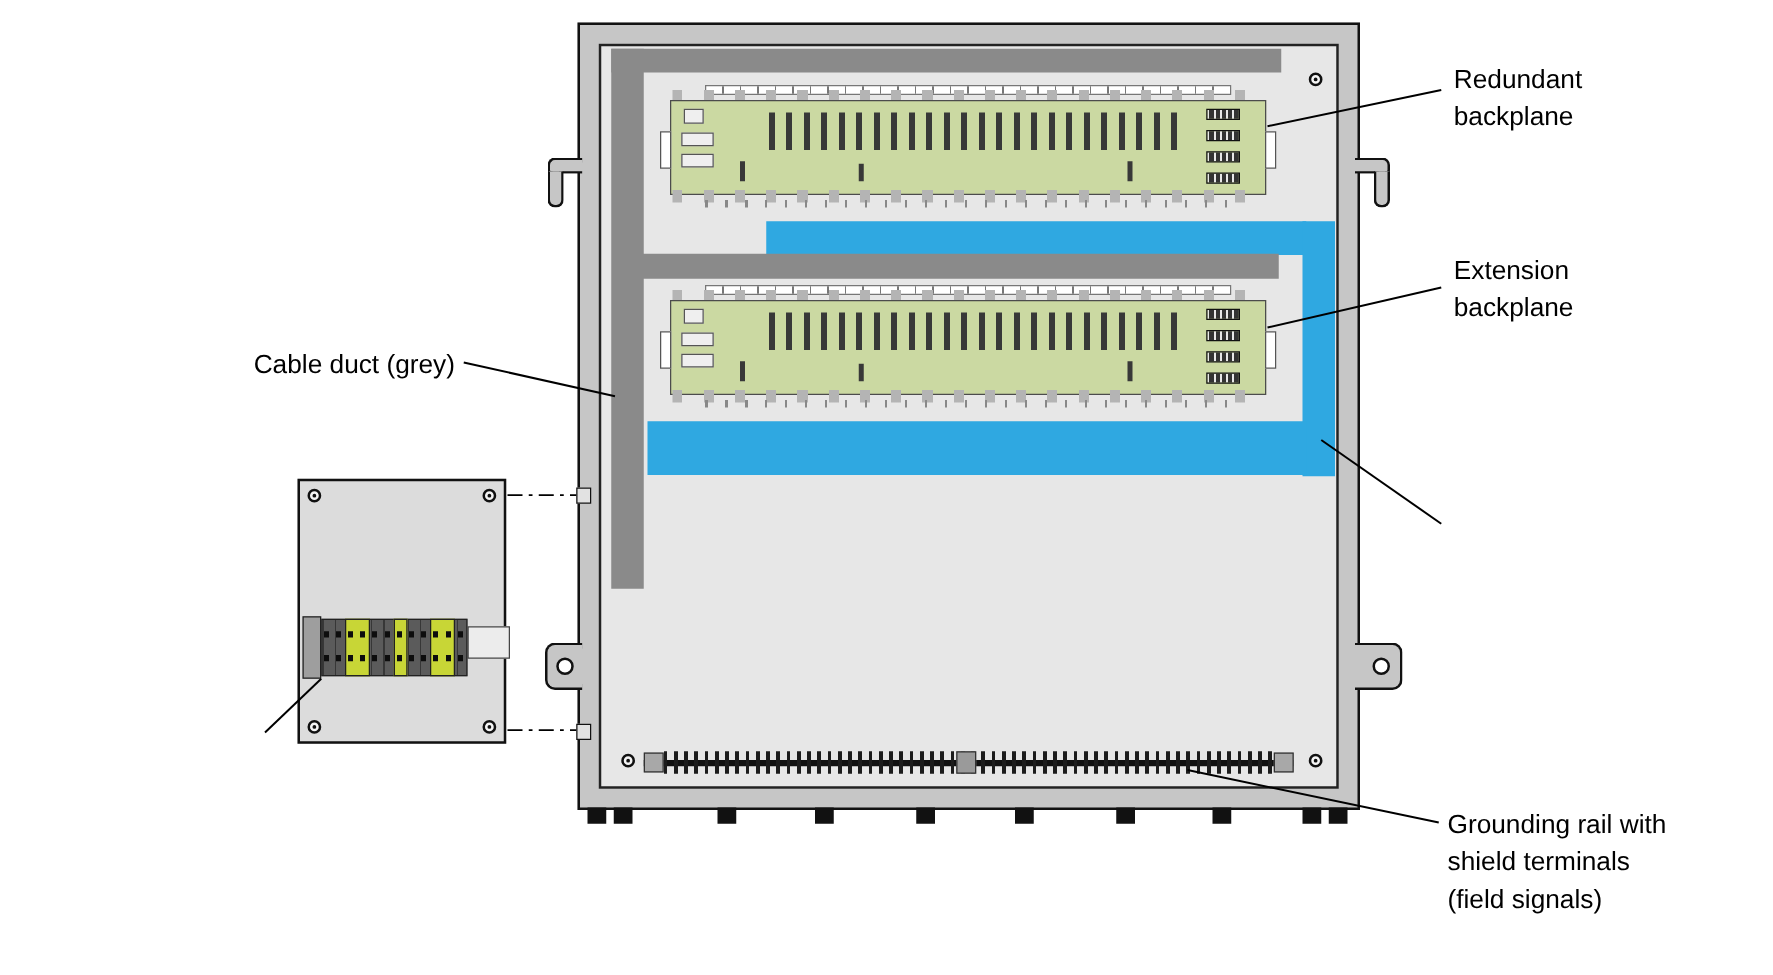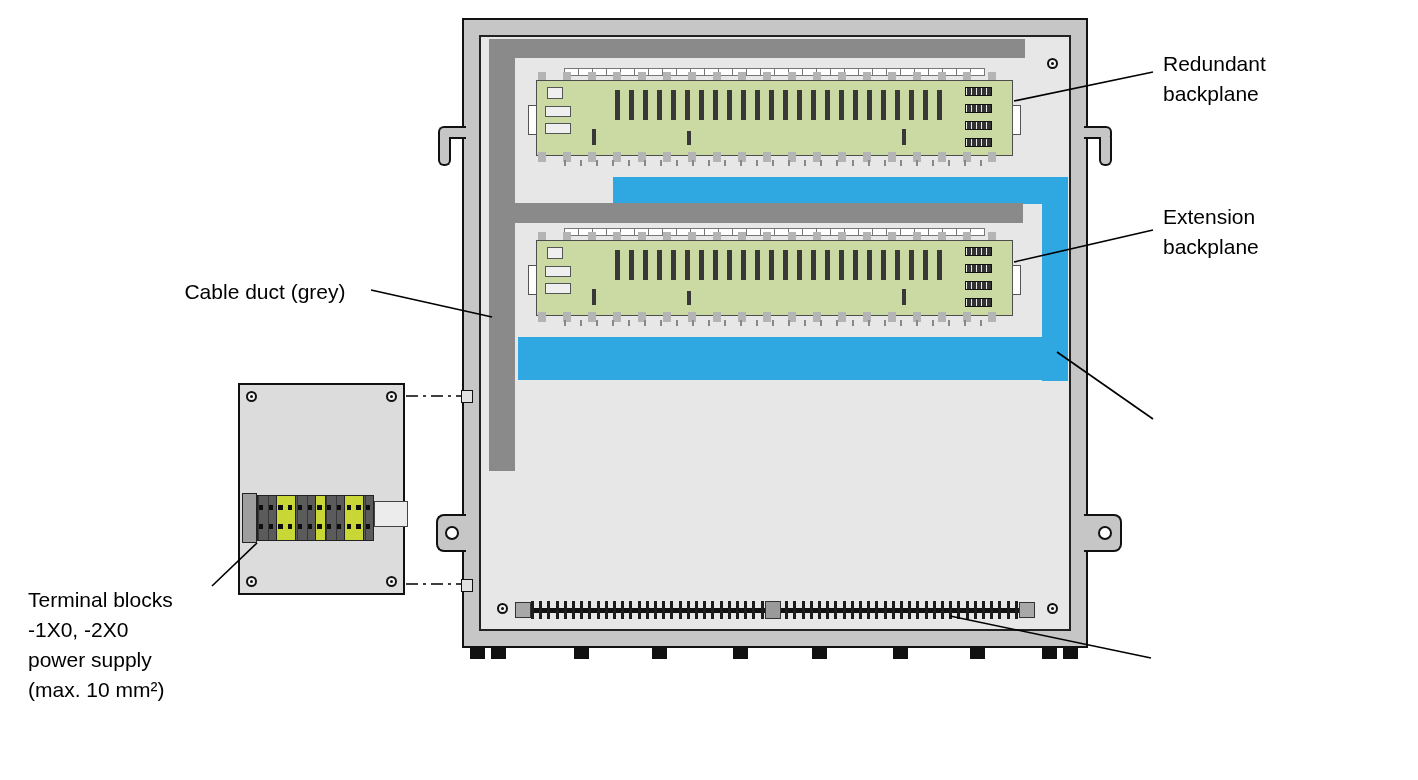--- a/index.html
+++ b/index.html
@@ -9,21 +9,21 @@
   }
   .abs { position:absolute; box-sizing:border-box; }
 
   
   .label {
     position:absolute; font-size:21px; line-height:30px; color:#000;
     white-space:pre-line;
   }
   .lbl-redundant { left:1163px; top:49px; }
   .lbl-extension { left:1163px; top:202px; }
-  .lbl-grey      { left:166px;  top:277px; width:198px; text-align:center; }
+  .lbl-grey      { left:166px;  top:277px; width:198px; text-align:right; }
   .lbl-blue      { left:1163px; top:407px; }
   .lbl-terminal  { left:28px;   top:585px; }
   .lbl-grounding { left:1158px; top:645px; }
 
   
   .lines-svg { position:absolute; left:0; top:0; width:1418px; height:780px; z-index:6; pointer-events:none; }
 
   
   .cabinet {
     position:absolute; left:462px; top:18px; width:626px; height:630px;
@@ -289,18 +289,17 @@
       <div class="t-dots td-1"></div>
       <div class="t-dots td-2"></div>
     </div>
   </div>
 
   <div class="label lbl-redundant">Redundant
 backplane</div>
   <div class="label lbl-extension">Extension
 backplane</div>
   <div class="label lbl-grey">Cable duct (grey)</div>
-  <div class="label lbl-terminal">Terminal blocks
--1X0, -2X0
-power supply
-(max. 10 mm²)</div>
+  <div class="label lbl-grounding">Grounding rail with
+shield terminals
+(field signals)</div>
 
 </div>
 
 </body></html>

